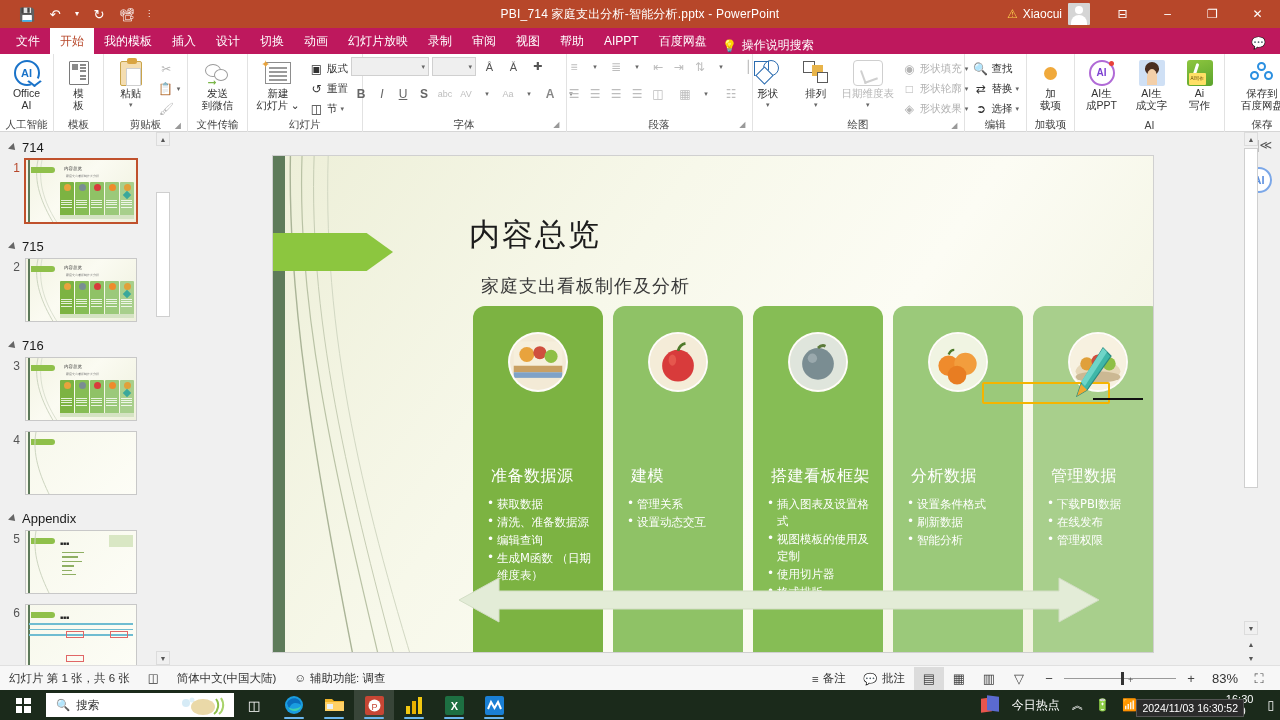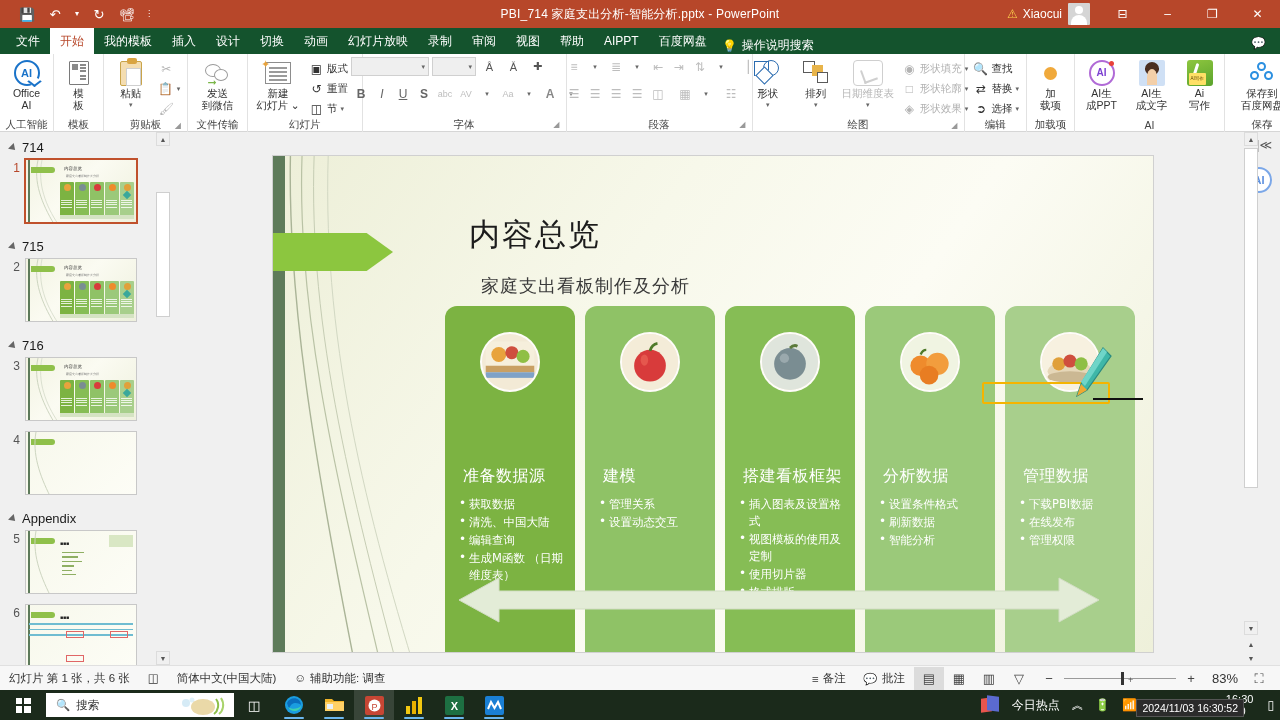--- a/index.html
+++ b/index.html
@@ -45,21 +45,21 @@
     border-radius:8px 8px 0 0; background:#fff;
   }
   .win-btn {
     width: 45px; height: 28px; display: flex; align-items: center; justify-content: center;
     color: #fff; font-size: 12px;
   }
 
   
   .menubar {
     position: absolute; top: 28px; left: 0; width: 1280px; height: 26px;
-    background: #14532d; display: flex; align-items: flex-end; padding-left: 6px;
+    background: #be185d; display: flex; align-items: flex-end; padding-left: 6px;
   }
   .menu-tab {
     height: 26px; padding: 0 10px; color: #fff; font-size: 12px;
     display: flex; align-items: center; white-space: nowrap;
   }
   .menu-tab.active { background: #fff; color: #b7472a; }
   .menu-lamp { display:flex; align-items:center; gap:4px; padding-left:6px; color:#fff; font-size:12px;}
   .lamp-ico { font-size: 12px; }
   .menubar-right { position:absolute; right: 14px; bottom: 4px; color: #fff; font-size: 12px; }
 
@@ -1134,33 +1134,33 @@
         <path d="M 66 0 C 56 200, 104 380, 160 560" stroke="#d2d8c3" stroke-width="1" fill="none"></path>
         <path d="M 28 0 C 22 150, 50 320, 98 560" stroke="#aab497" stroke-width="1.4" fill="none"></path>
       </svg>
 
       <div class="green-arrow"></div>
 
       <div class="slide-title">内容总览</div>
       <div class="slide-sub">家庭支出看板制作及分析</div>
 
       <div class="cards" id="cards">
-          <div class="card" style="background: rgb(124, 179, 66);">
+          <div class="card" style="background: rgb(124, 179, 66); margin-left: 28px;">
             <div class="card-circle"><svg viewBox="0 0 60 60">
                 <rect x="4" y="8" width="52" height="30" rx="4" fill="#f6efdc"></rect>
                 <circle cx="18" cy="22" r="8" fill="#e8a33d"></circle>
                 <circle cx="32" cy="20" r="7" fill="#cf4f3e"></circle>
                 <circle cx="44" cy="24" r="7" fill="#8fbf45"></circle>
                 <rect x="4" y="34" width="52" height="7" fill="#c9a063"></rect>
                 <rect x="4" y="41" width="52" height="6" fill="#7fa2c7"></rect>
               </svg></div>
             <div class="card-h">准备数据源</div>
             <div class="card-ul">
               <div class="card-li">获取数据</div>
-              <div class="card-li">清洗、中国大陆</div>
+              <div class="card-li">清洗、准备数据源</div>
               <div class="card-li">编辑查询</div>
               <div class="card-li">生成M函数 （日期维度表）</div>
             </div>
           </div>
           <div class="card" style="background: rgb(143, 194, 102);">
             <div class="card-circle"><svg viewBox="0 0 60 60">
                 <rect width="60" height="60" fill="#f4ecd8"></rect>
                 <circle cx="30" cy="34" r="17" fill="#d83b3b"></circle>
                 <path d="M30 18 q2 -7 8 -8" stroke="#4f7a2a" stroke-width="3" fill="none"></path>
                 <ellipse cx="24" cy="28" rx="4" ry="6" fill="#ef6a5a" opacity=".6"></ellipse>

